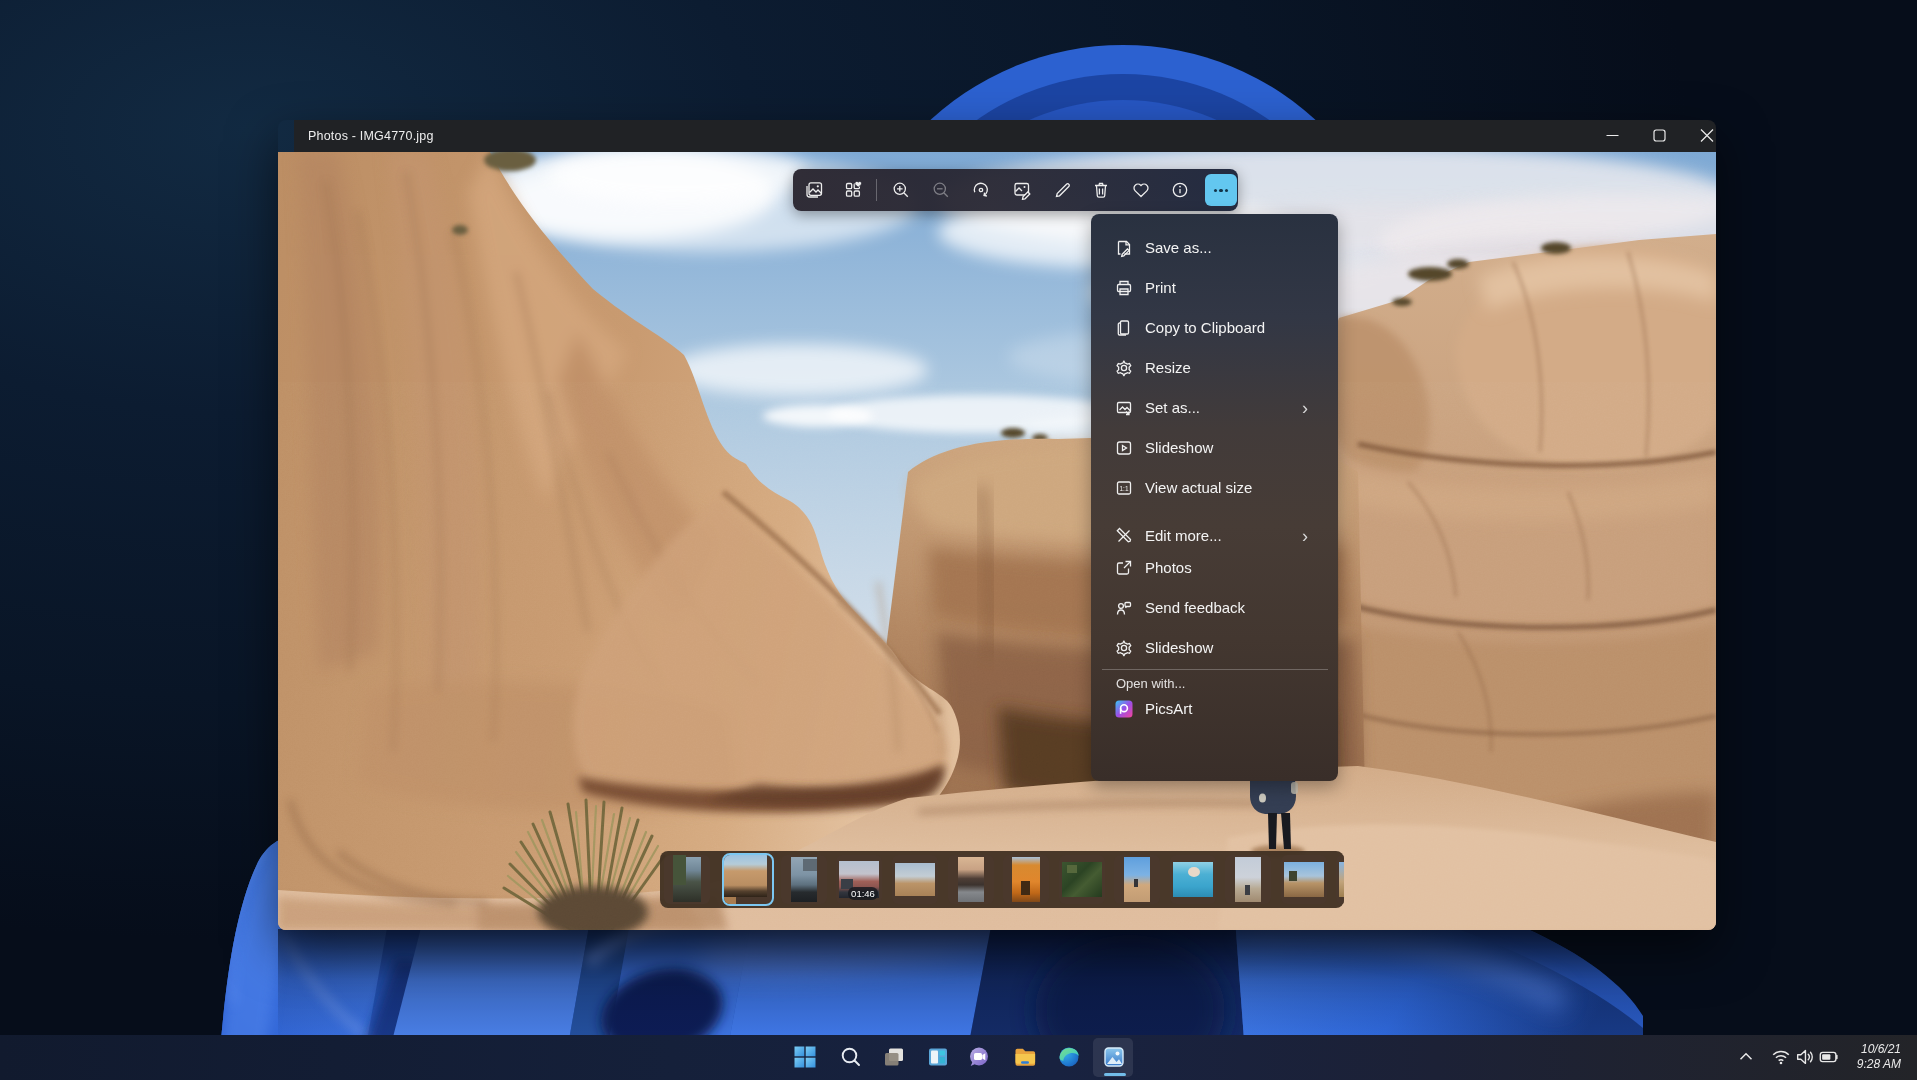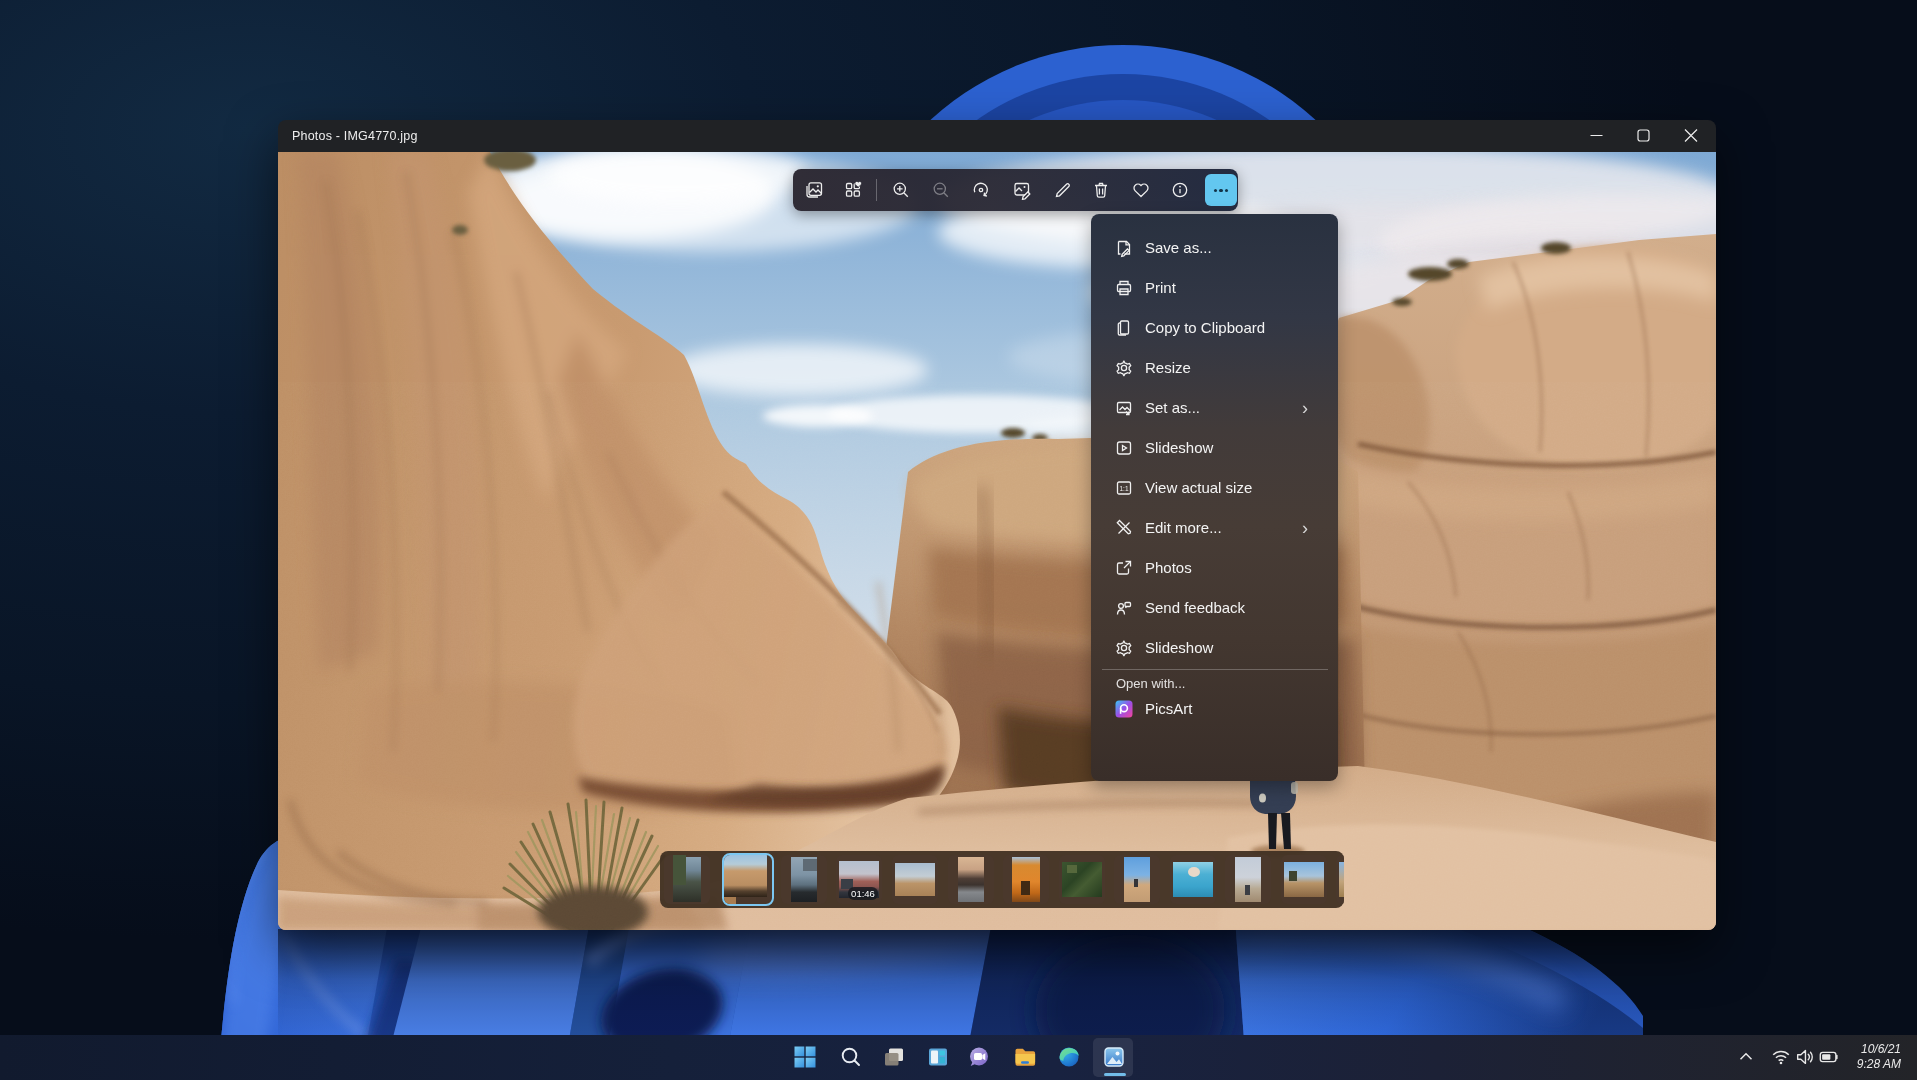--- a/index.html
+++ b/index.html
@@ -1,20 +1,20 @@
 <!DOCTYPE html>
 <html><head>
 <meta charset="utf-8">
 <style>
   * { margin:0; padding:0; box-sizing:border-box; }
   html,body { width:1917px; height:1080px; overflow:hidden; background:#081120; font-family:"Liberation Sans",sans-serif; }
   #desktop { position:absolute; inset:0; width:1917px; height:1080px; }
   #wallpaper { position:absolute; left:0; top:0; }
   #window { position:absolute; left:278px; top:120px; width:1438px; height:810px; border-radius:8px; overflow:hidden; box-shadow:0 20px 50px rgba(0,0,0,0.55); }
-  #titlebar { position:absolute; left:0; top:0; width:100%; height:32px; background:#202225; color:#eeeeee; font-size:12.5px; }
+  #titlebar { position:absolute; left:16px; top:0; width:100%; height:32px; background:#202225; color:#eeeeee; font-size:12.5px; }
   #titlebar .title { position:absolute; left:14px; top:9px; letter-spacing:0.2px; }
   #caption { position:absolute; right:0; top:0; height:32px; display:flex; }
   #caption svg { display:block; }
   #photoarea { position:absolute; left:0; top:32px; width:1438px; height:778px; }
   #toolbar { position:absolute; left:515px; top:49px; width:445px; height:42px; border-radius:8px;
      background:linear-gradient(90deg, rgba(41,37,47,0.96) 0%, rgba(39,38,50,0.95) 45%, rgba(26,34,56,0.95) 100%);
      box-shadow:0 4px 14px rgba(0,0,0,0.35); display:flex; align-items:center; }
   #menu { position:absolute; left:813px; top:94px; width:247px; height:567px; border-radius:8px;
      background:linear-gradient(180deg, #293140 0%, #323745 18%, #423b3a 38%, #473c36 55%, #433730 75%, #392e29 100%);
      box-shadow:0 6px 18px rgba(0,0,0,0.32); color:#f4f4f4; font-size:15px; }
@@ -480,21 +480,21 @@
           </svg>
           <span>Slideshow</span>
         </div>
       <div class="mi" style="top:254px">
           <svg class="ic" viewBox="0 0 20 20">
             <rect x="3.5" y="4" width="13" height="12" rx="1.5" fill="none"></rect>
             <text x="10" y="12.8" text-anchor="middle" font-size="6.5" stroke="none" fill="#f0f0f0" font-family="Liberation Sans">1:1</text>
           </svg>
           <span>View actual size</span>
         </div>
-      <div class="mi" style="top:294px">
+      <div class="mi" style="top:302px">
           <svg class="ic" viewBox="0 0 20 20">
             <path d="M4,4 l11,11 l-0.4,1.8 l-1.8,0.4 l-11-11 z" fill="none" transform="translate(1.5,-1.5)"></path>
             <path d="M15.5,4.5 l-11,11" fill="none"></path>
             <path d="M15.5,4.5 l1.5,1.5 l-4,4" fill="none" opacity="0"></path>
           </svg>
           <span>Edit more...</span>
           <span class="chev">›</span>
         </div>
       <div class="mi" style="top:334px">
           <svg class="ic" viewBox="0 0 20 20">

